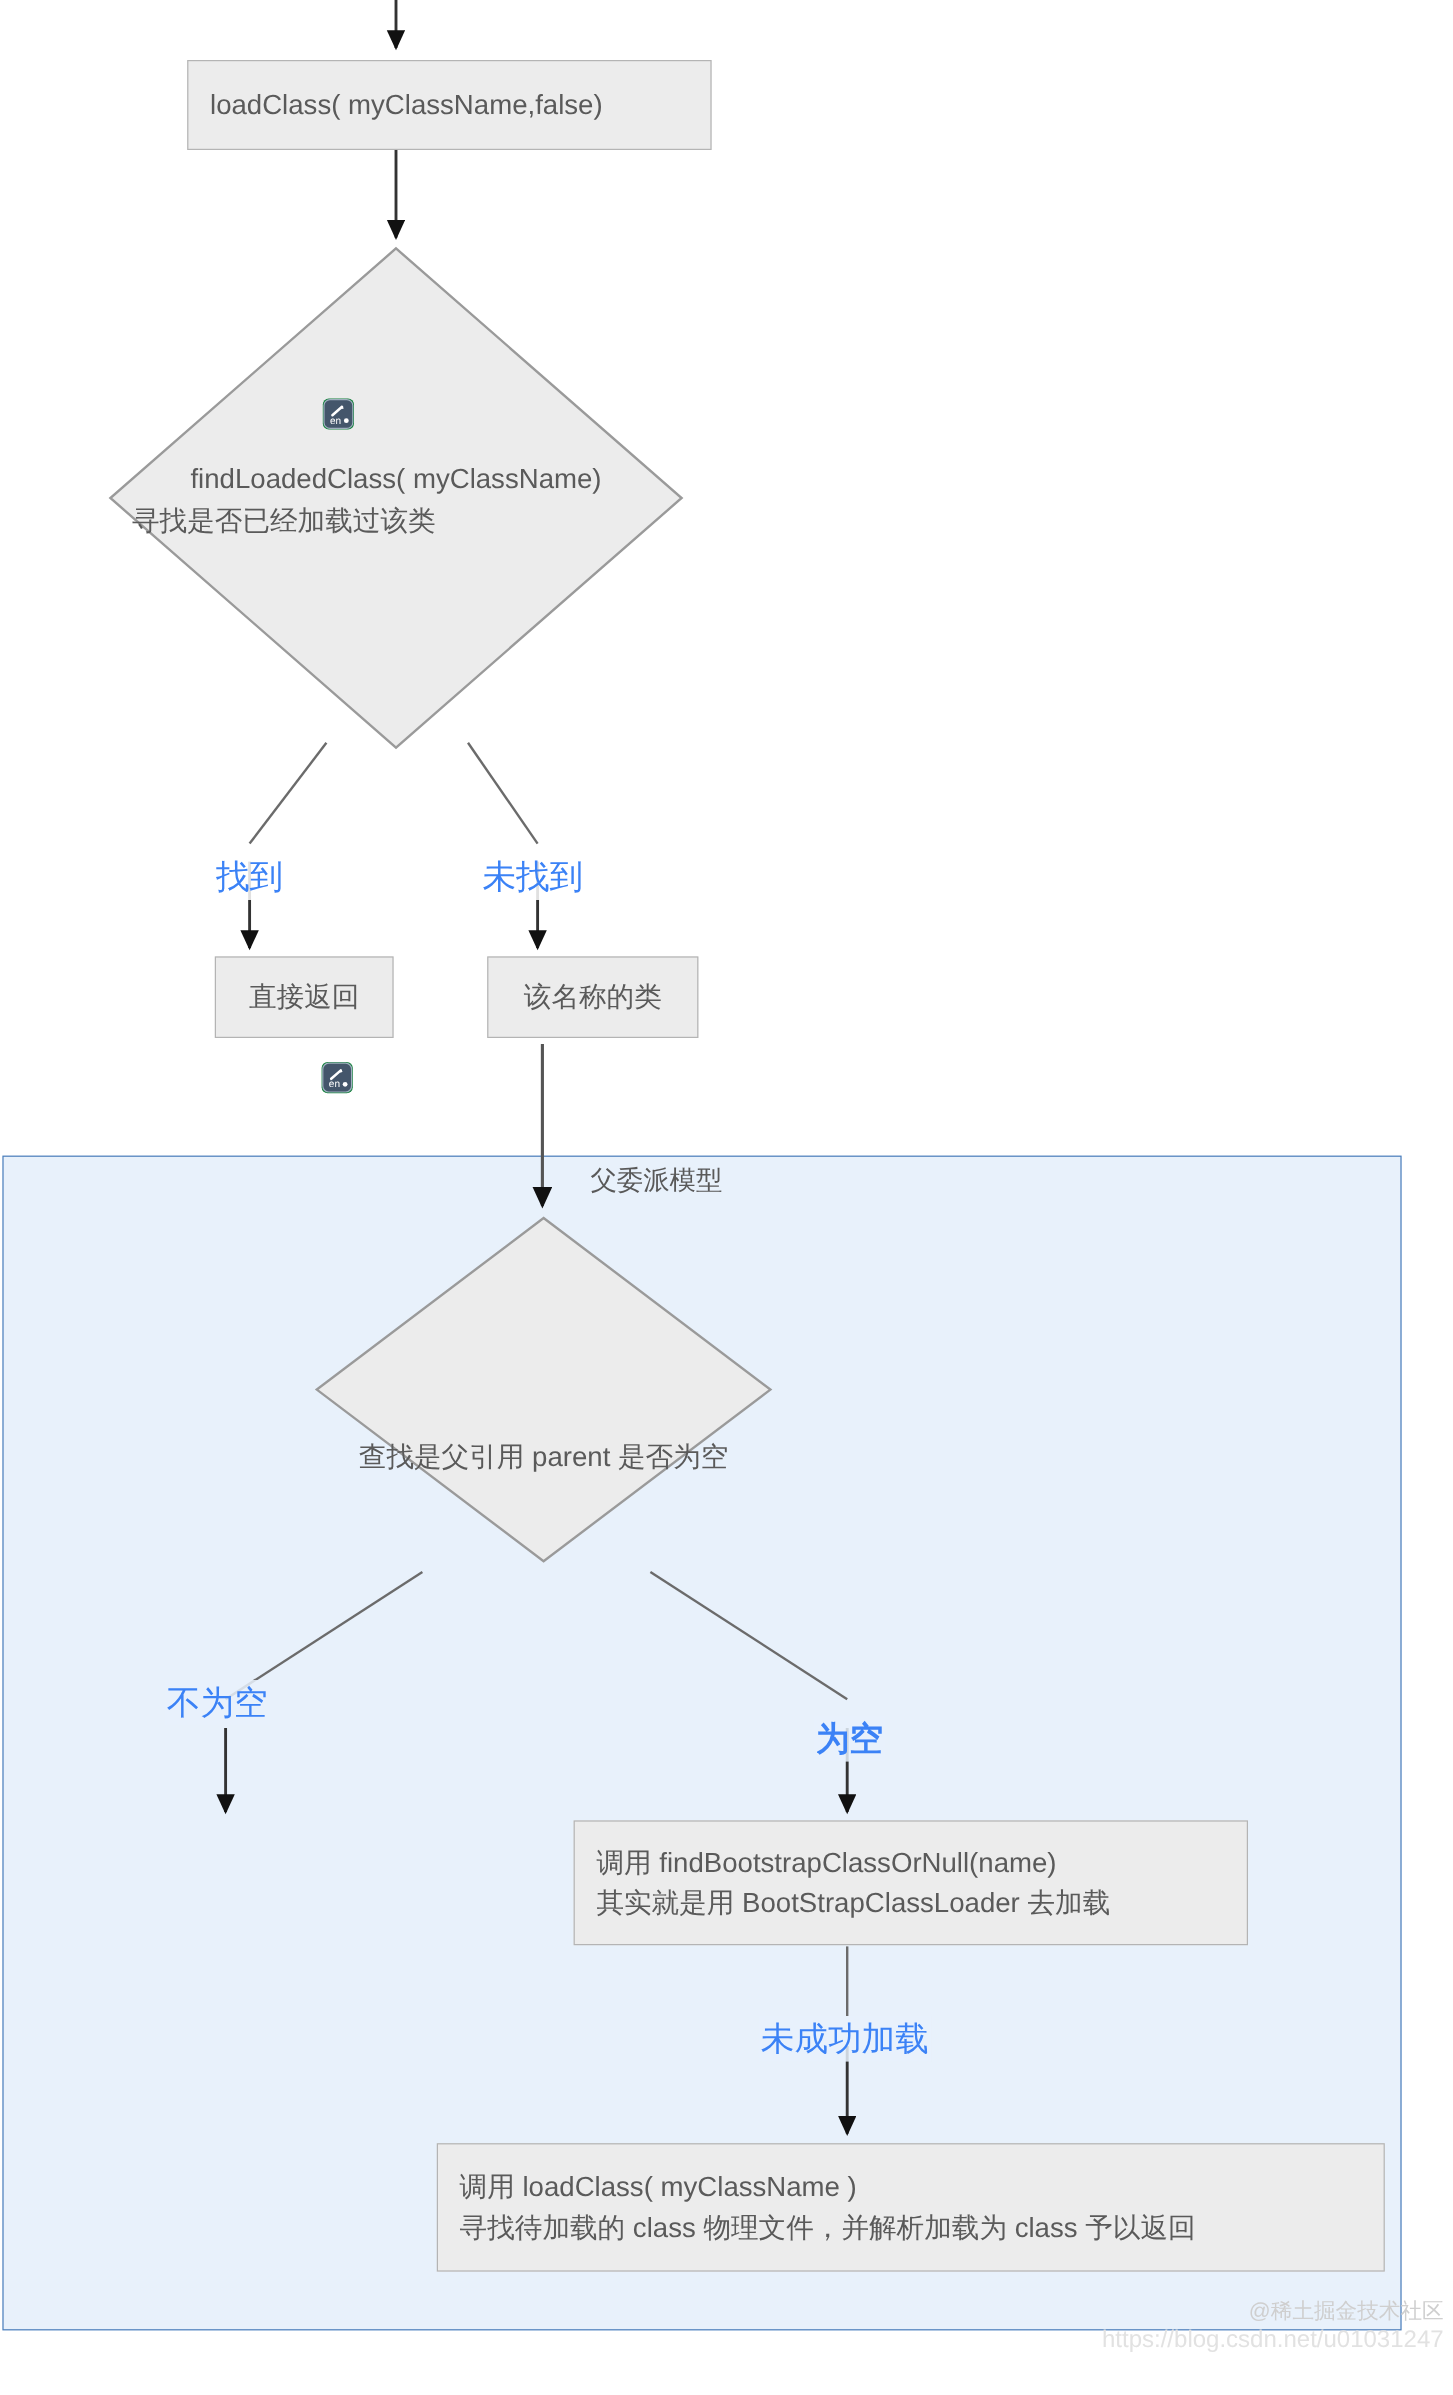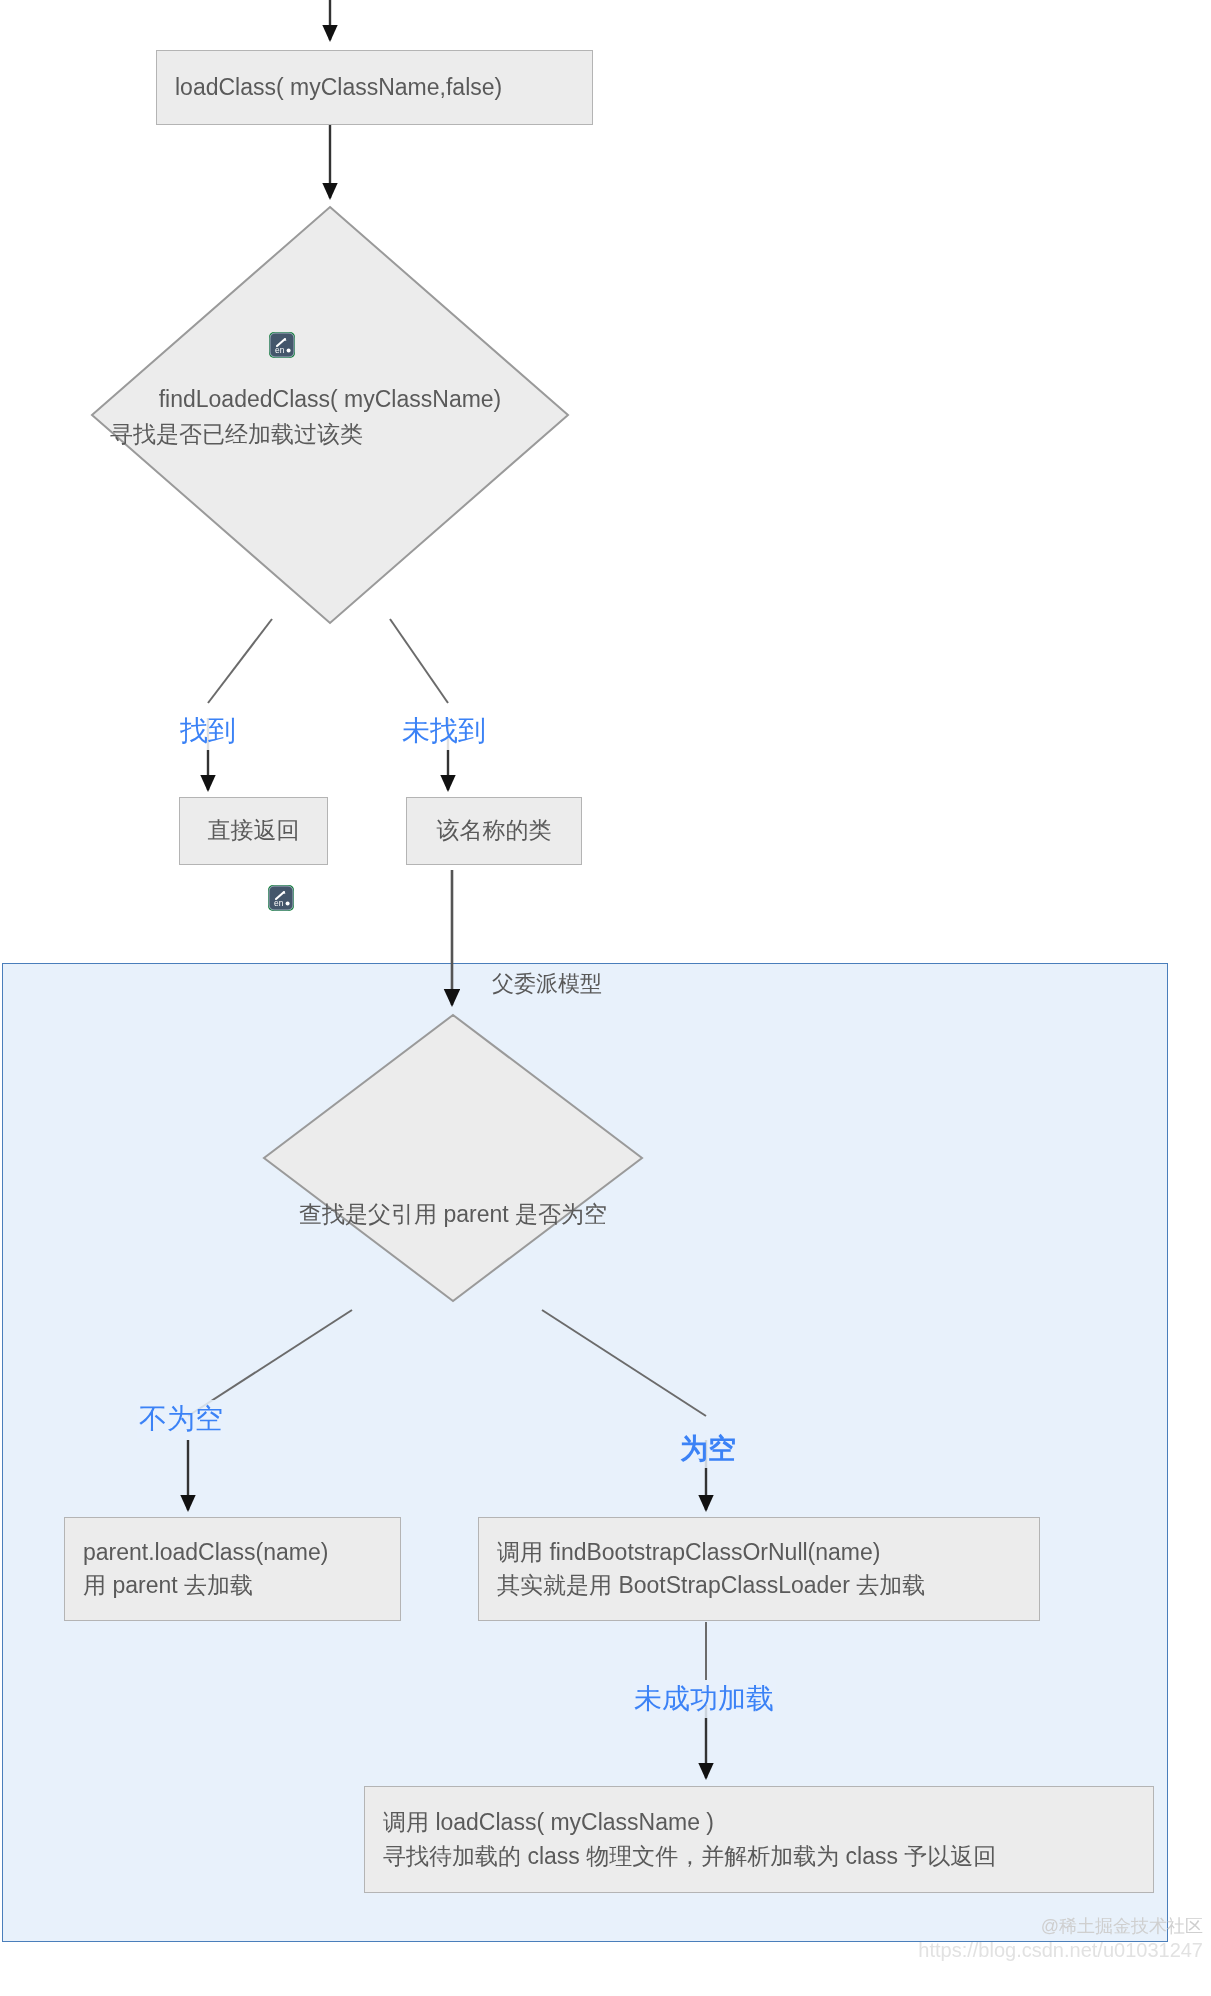--- a/index.html
+++ b/index.html
@@ -203,24 +203,20 @@
   <div class="diamond-wrap" style="left:262px; top:1013px; width:382px; height:290px;">
     <svg class="diamond-shape" viewBox="0 0 382 290" xmlns="http://www.w3.org/2000/svg" preserveAspectRatio="none">
       <polygon points="191,2 380,145 191,288 2,145" fill="#ececec" stroke="#9a9a9a" stroke-width="2"></polygon>
     </svg>
     <div class="diamond-label" style="top:184px;">查找是父引用 parent 是否为空</div>
   </div>
 
   <div class="edge-label on-blue" style="left:137px; top:1400px;text-align:right;">不为空</div>
   <div class="edge-label on-blue" style="left:678px; top:1430px;font-weight:bold;">为空</div>
 
-  <div class="node-box" style="left:18px; top:1517px; width:337px; height:104px;">
-    <div class="line">parent.loadClass(name)</div>
-    <div class="line">用 parent 去加载</div>
-  </div>
 
   <div class="node-box" style="left:432px; top:1517px; width:562px; height:104px;">
     <div class="line">调用 findBootstrapClassOrNull(name)</div>
     <div class="line">其实就是用 BootStrapClassLoader 去加载</div>
   </div>
 
   <div class="edge-label on-blue" style="left:632px; top:1680px;">未成功加载</div>
 
   <div class="node-box" style="left:318px; top:1786px; width:790px; height:107px;">
     <div class="line">调用 loadClass( myClassName )</div>

